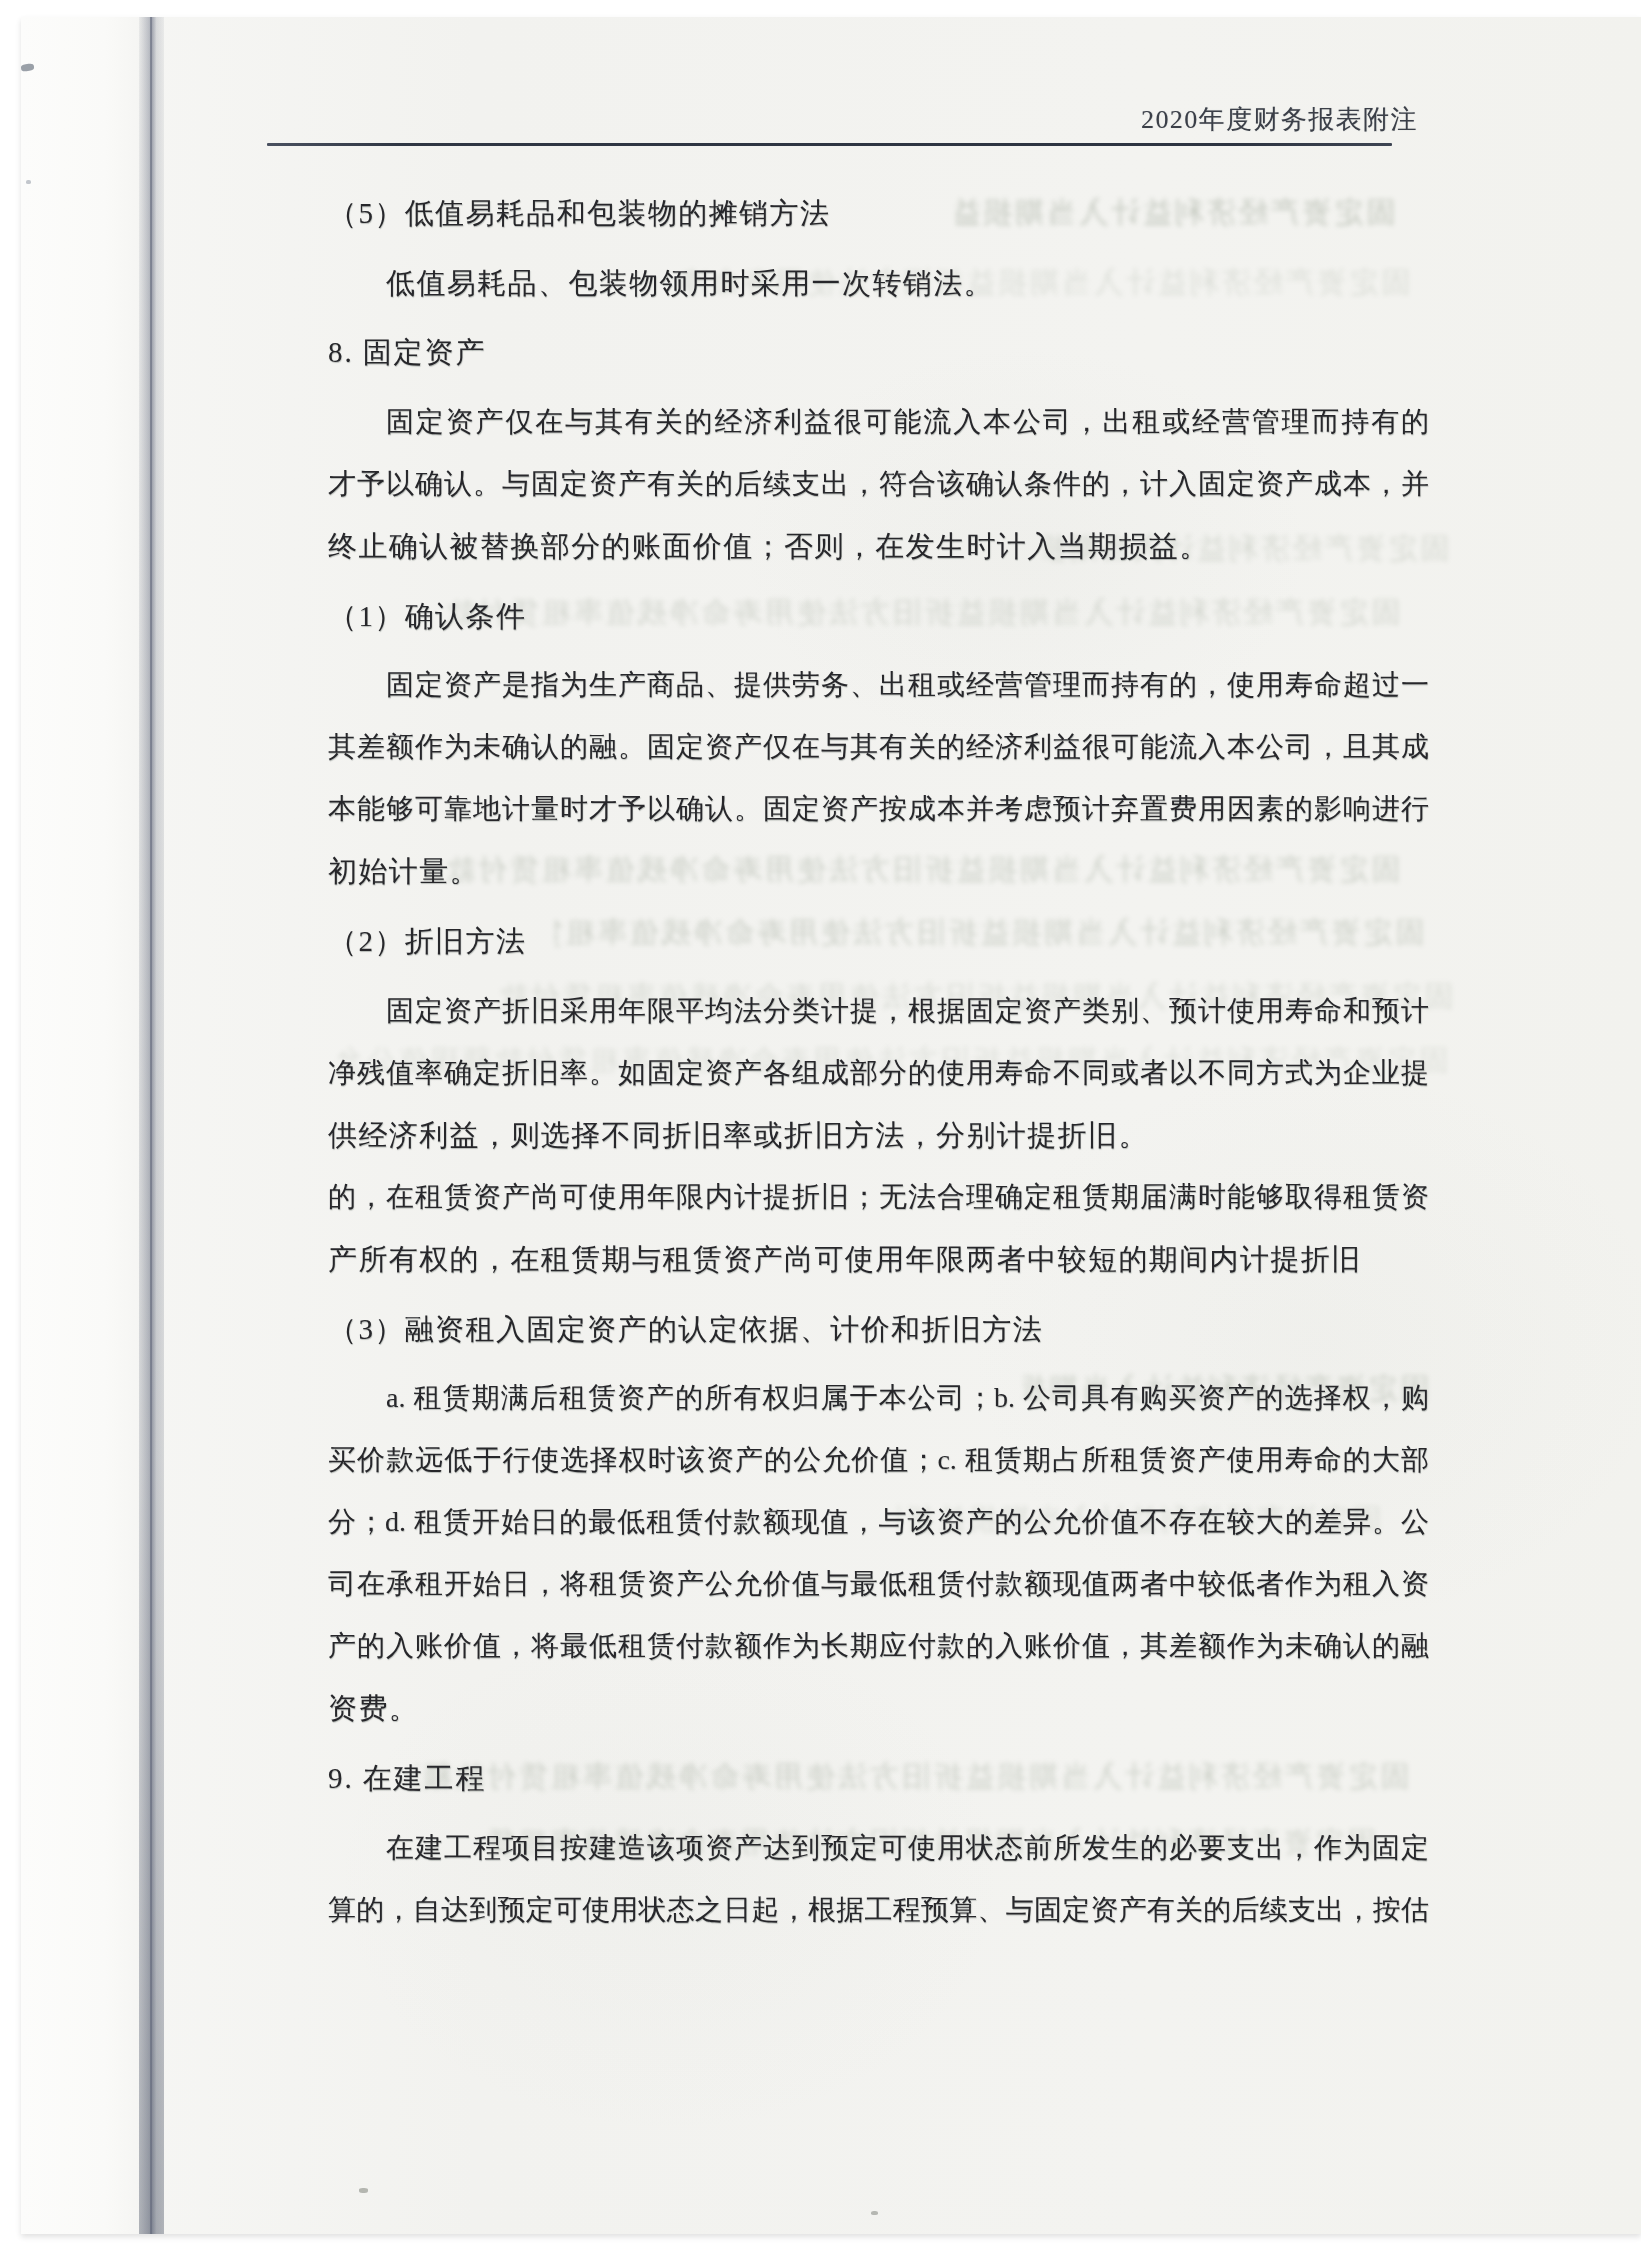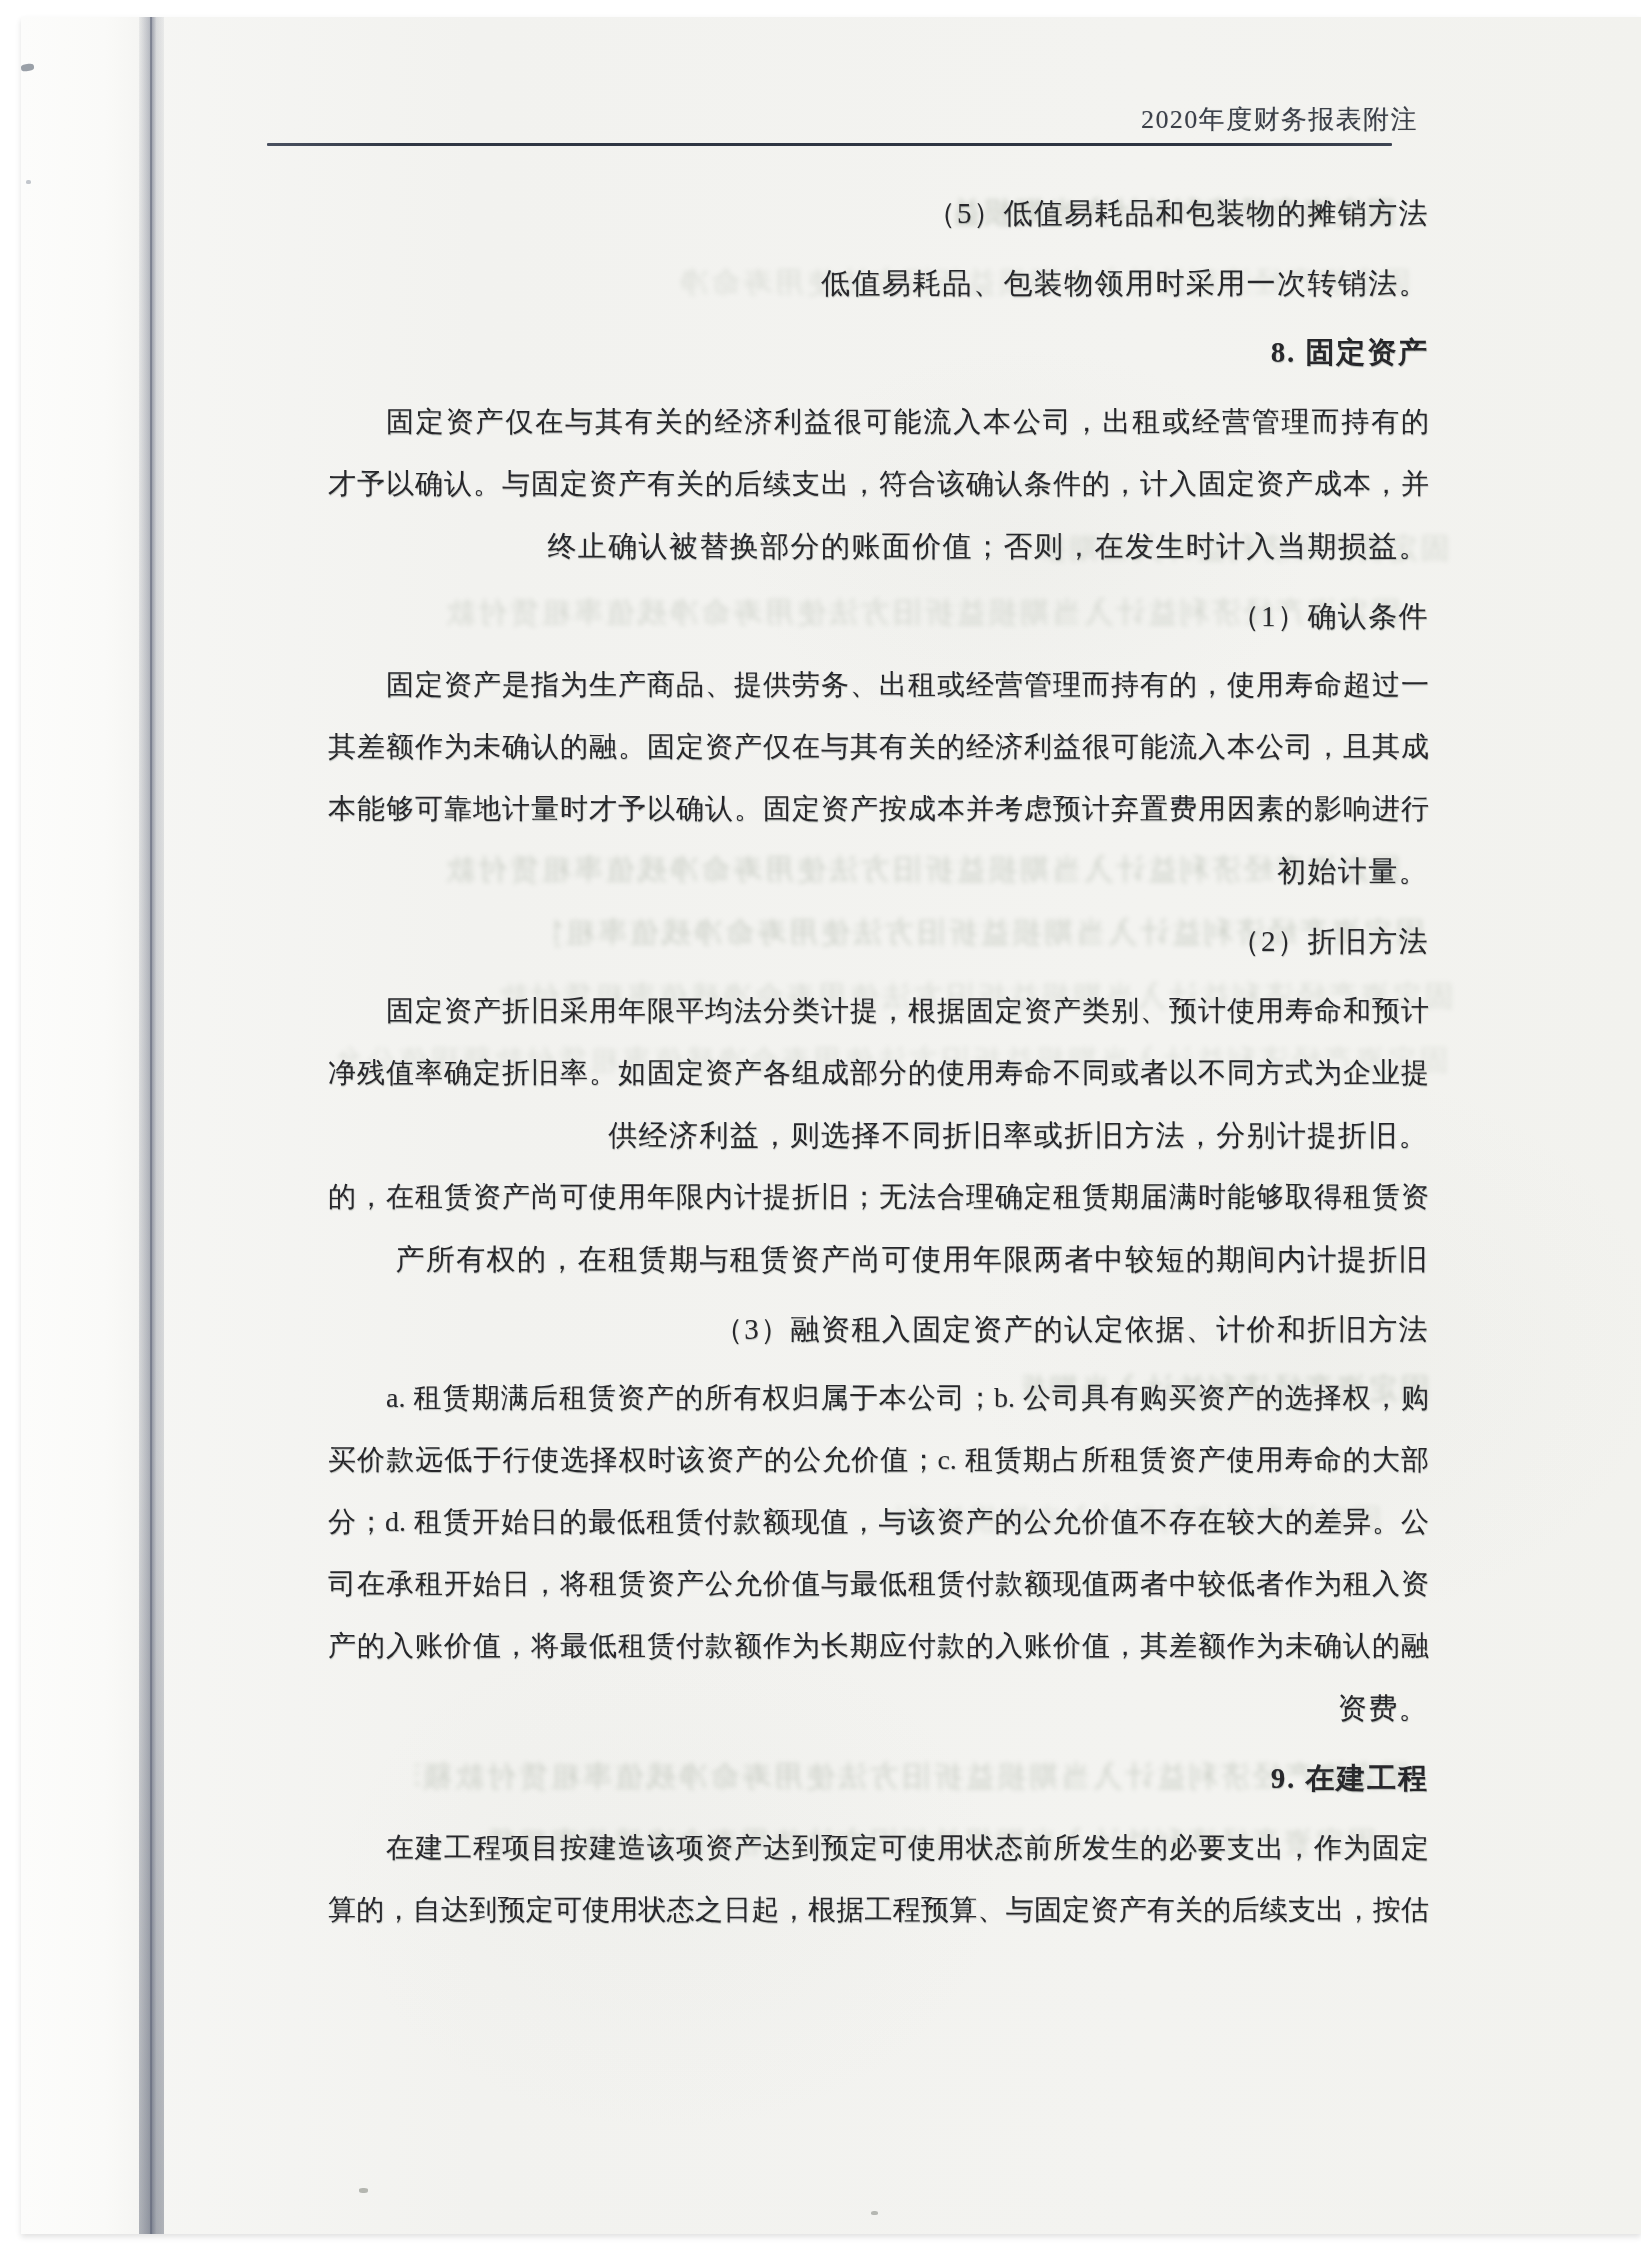--- a/index.html
+++ b/index.html
@@ -46,30 +46,29 @@
     position:absolute; left:267px; top:143px; width:1125px; height:2.9px;
     background:linear-gradient(90deg,#4a5160,#2f3643 12%,#2d3441 86%,#3e4553);
     border-radius:1px;
   }
   #text-column { position:absolute; left:328px; top:182px; width:1101px; }
   .ln {
     height:62px; line-height:62px;
     font-size:29px; color:#27272b; letter-spacing:1.4px;
     white-space:nowrap; overflow:visible;
     text-shadow:0.5px 0.5px 0.9px rgba(75,85,80,.35);
-    text-align:right;
   }
   .ln.full {
     font-size:28px; letter-spacing:0;
     white-space:normal; overflow:hidden;
     text-align:justify; text-align-last:justify;
   }
   .ln.ind { text-indent:58px; }
   .ln.gap { margin-top:7.7px; }
-  .ln.heading { font-weight:bold; letter-spacing:1.9px; }
+  .ln.heading { font-weight:normal; letter-spacing:1.9px; }
   .bleed {
     position:absolute; height:39px; line-height:39px;
     font-size:29px; letter-spacing:2.9px; color:#76836f;
     filter:blur(2.5px); transform:scaleX(-1);
     white-space:nowrap; overflow:hidden; pointer-events:none;
   }
   .speck { position:absolute; border-radius:40%; }
   .speck.s1 { left:21px; top:64px; width:12.6px; height:6.8px; background:#9aa0a8; transform:rotate(-8deg); }
   .speck.s2 { left:26px; top:180px; width:4.8px; height:3.9px; background:#c2c6cc; }
   .speck.s3 { left:359px; top:2188px; width:8.7px; height:4.8px; background:#a8aaa4; opacity:.85; }

